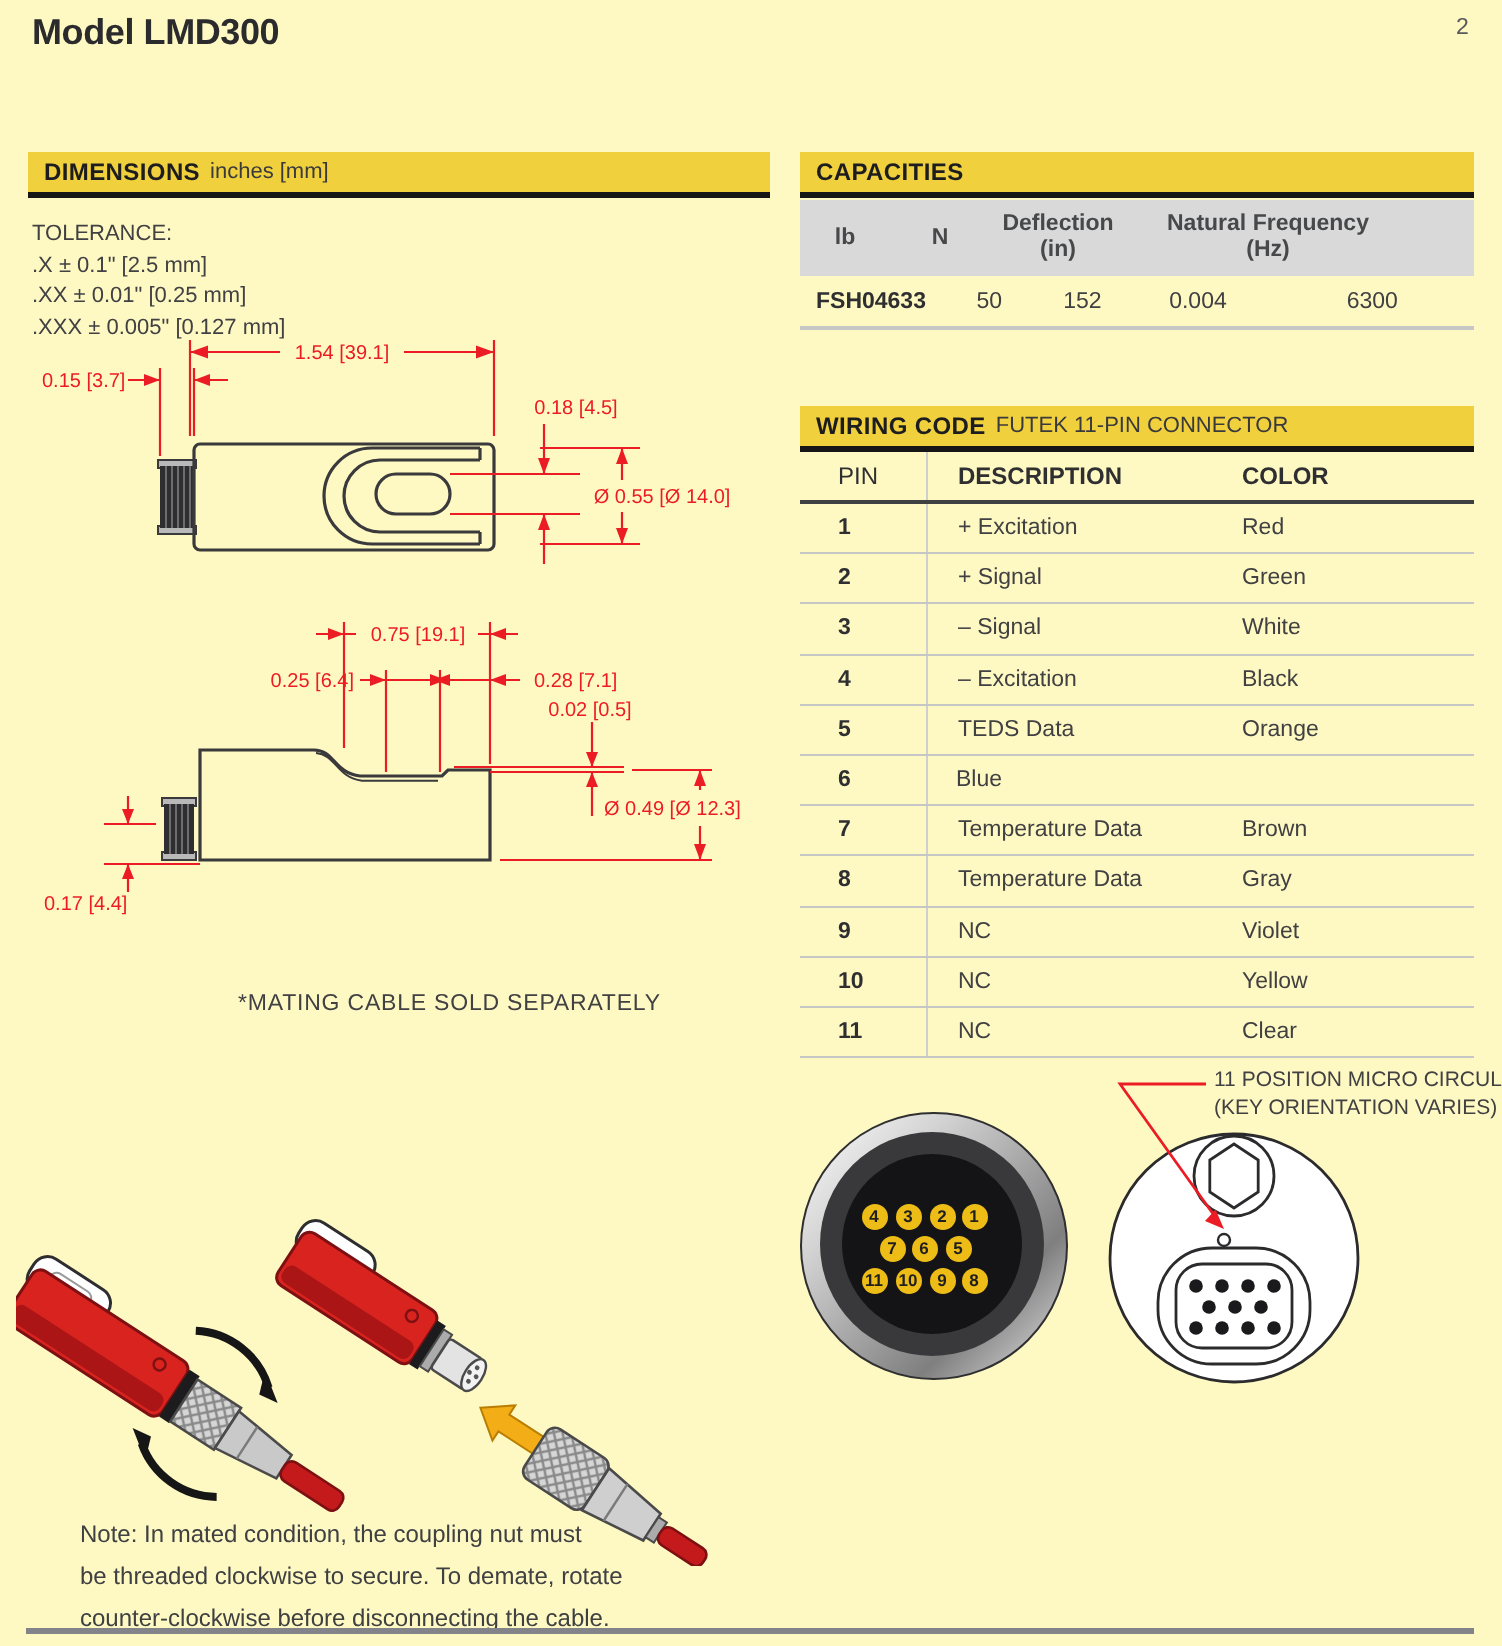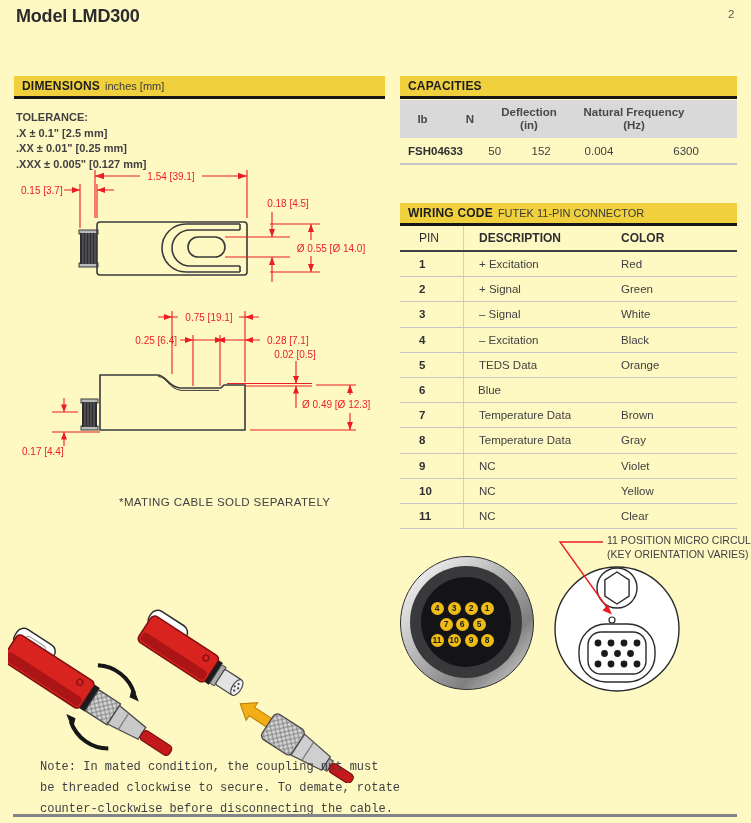--- a/index.html
+++ b/index.html
@@ -8,21 +8,21 @@
   .abs{position:absolute;}
   
   .title{left:16px;top:6px;font-size:18px;font-weight:bold;color:#2b2b2d;letter-spacing:-0.2px;}
   .pagenum{left:728px;top:8px;font-size:11.5px;color:#58595b;}
   
   .bar{background:#F0D03C;border-bottom:3px solid #161616;height:20px;display:flex;
        align-items:center;padding-left:8px;box-sizing:content-box;}
   .bar .bold{font-size:12px;font-weight:bold;color:#1d1d1f;letter-spacing:.2px;}
   .bar .light{font-size:11px;color:#3a3a3c;margin-left:5px;}
   
-  .tol{left:16px;top:110px;font-size:11px;line-height:15.5px;color:#414042;font-weight:bold;}
+  .tol{left:16px;top:110px;font-size:11px;line-height:15.5px;color:#414042;}
   .note-mating{left:119px;top:496px;font-size:11.5px;letter-spacing:.4px;color:#414042;}
   
   .cap-table{left:400px;top:100px;width:337px;}
   .chead{display:flex;background:#D9D9D9;height:38px;}
   .cc{display:flex;align-items:center;justify-content:center;text-align:center;
       font-size:11.5px;font-weight:bold;color:#47484a;white-space:pre-line;line-height:13px;}
   .cc.c1{width:64px;justify-content:flex-start;padding-left:8px;margin-right:3px;}
   .cc.c2{width:45px;margin-right:3px;}
   .cc.c3{width:44px;margin-right:3px;}
   .cc.c4{width:68px;margin-right:19px;}
@@ -50,21 +50,21 @@
   .ring-outer{position:absolute;left:0;top:0;width:132px;height:132px;border-radius:50%;
       background:linear-gradient(135deg,#ffffff 0%,#d2d2d2 28%,#7f7f7f 72%,#e9e9e9 100%);
       border:1px solid #2f2f31;}
   .ring-mid{position:absolute;left:10px;top:10px;width:112px;height:112px;border-radius:50%;background:#39393b;}
   .ring-inner{position:absolute;left:21px;top:21px;width:90px;height:90px;border-radius:50%;background:#141416;}
   .pin{position:absolute;width:13px;height:13px;border-radius:50%;background:#EEBC16;
        color:#1f1f1f;font-size:8.5px;font-weight:bold;line-height:13px;text-align:center;}
   
   .conn-label{left:607px;top:534px;font-size:10.5px;line-height:13.5px;color:#414042;white-space:nowrap;}
   
-  .cable-note{left:40px;top:757px;font-size:12px;line-height:21px;color:#3f4042;font-family:Liberation Mono, monospace;}
+  .cable-note{left:40px;top:757px;font-size:12px;line-height:21px;color:#3f4042;}
   .bottom-rule{left:13px;top:814px;width:724px;height:3px;background:#83838a;}
   
   svg text{font-family:"Liberation Sans",sans-serif;}
   .dimtxt{fill:#EC1C24;font-size:10px;}
   .outl{fill:none;stroke:#3a3a3c;stroke-width:1.6px;}
   .dim{stroke:#EC1C24;stroke-width:1.1px;fill:none;}
   .dimf{fill:#EC1C24;stroke:none;}
 </style>
 </head>
 <body>

